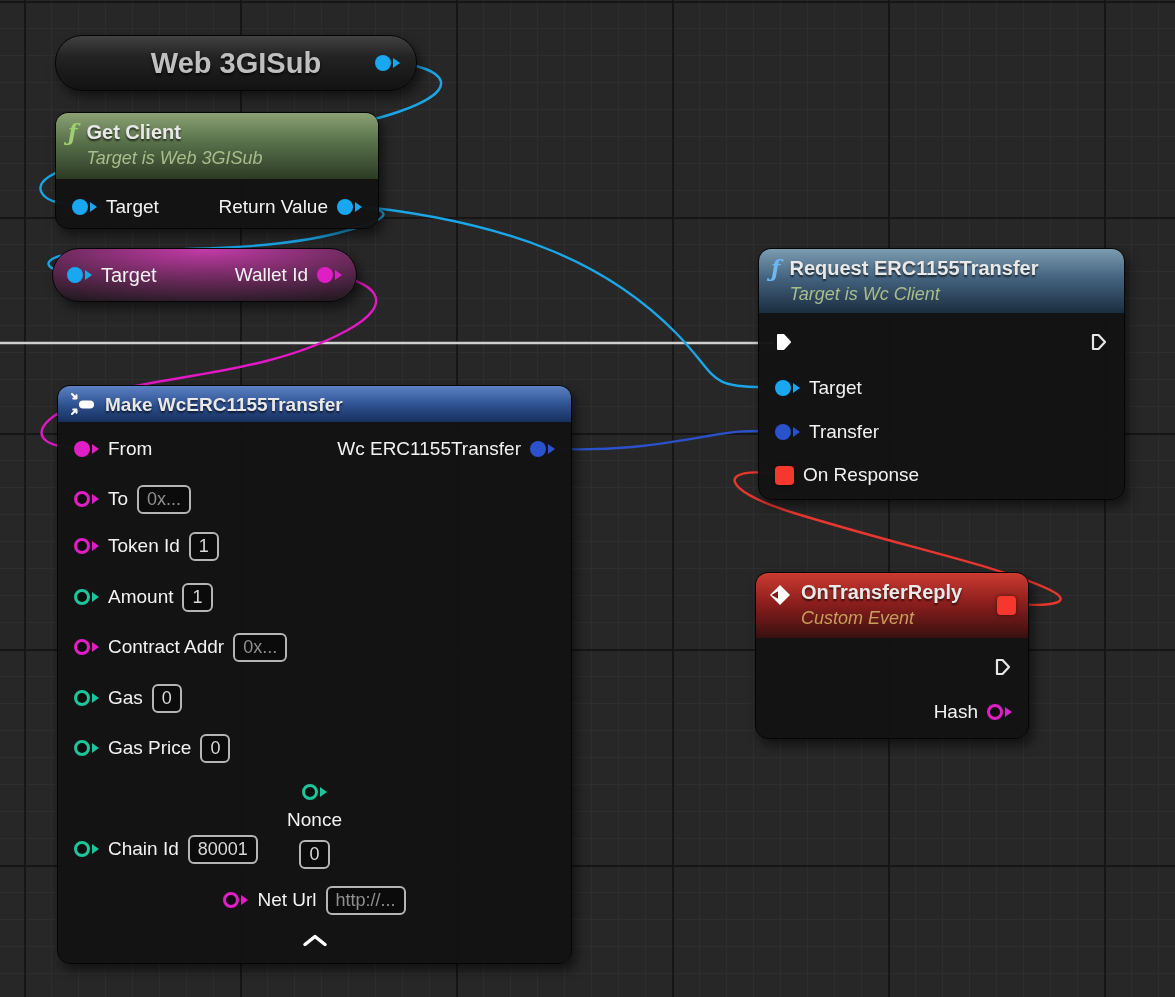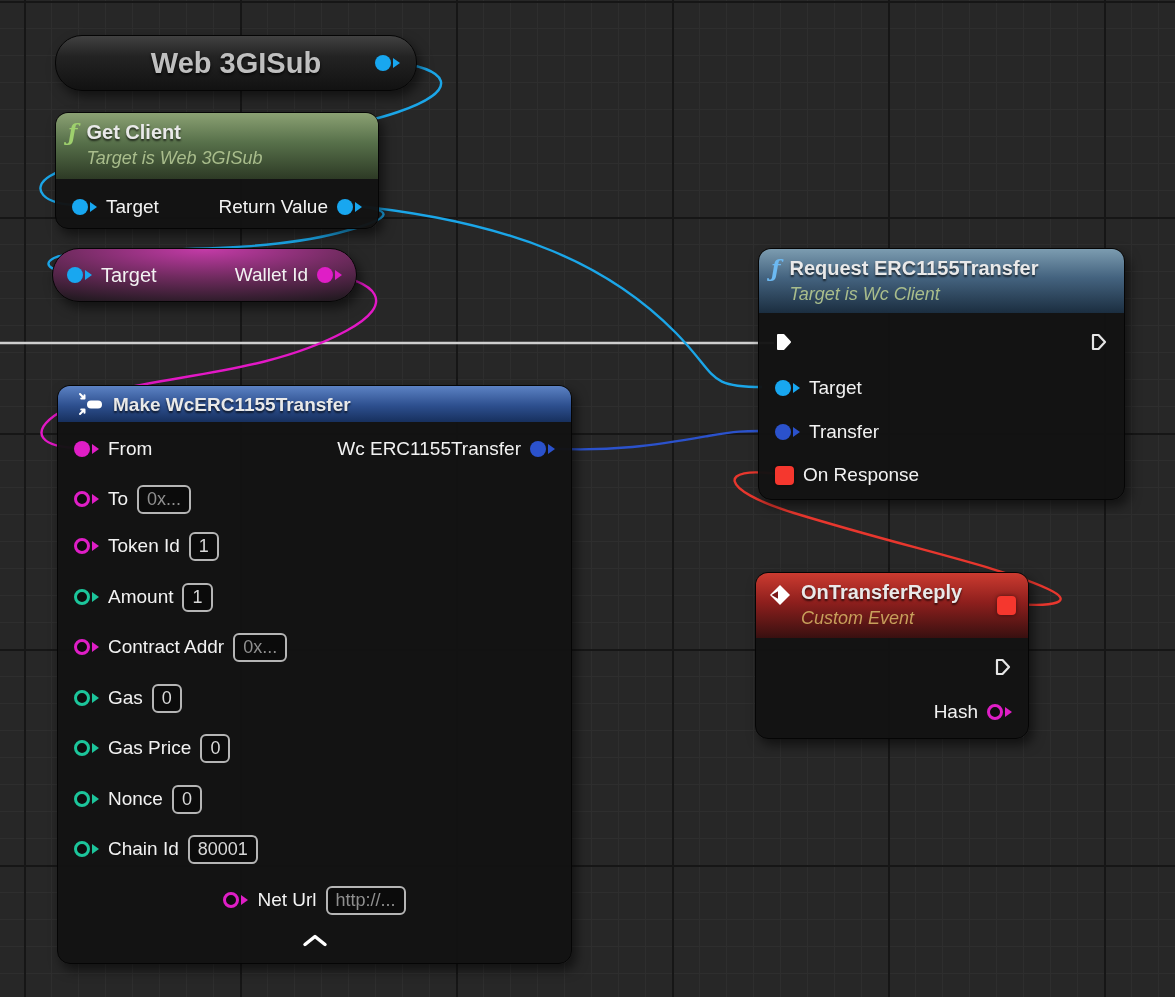--- a/index.html
+++ b/index.html
@@ -23,21 +23,21 @@
   .pill{border-radius:27px;display:flex;align-items:center;justify-content:center;}
   .pill-var{background:linear-gradient(180deg,#414141 0%,#232323 38%,#121212 100%);}
   .pill-wallet{background:radial-gradient(130% 150% at 50% 0%,#c43ba8 0%,#712b60 36%,#241a22 72%,#141414 100%);}
   .vtitle{font-size:29px;font-weight:700;color:#bfbfbf;text-shadow:0 2px 3px rgba(0,0,0,.8);}
   .hdr{position:absolute;left:0;top:0;right:0;border-radius:12px 12px 0 0;
     display:flex;align-items:flex-start;padding:6px 12px 0 12px;box-sizing:border-box;gap:9px;}
   .hdr-green{background:linear-gradient(180deg,#8ba173 0%,#57704a 45%,#2d3a25 100%);}
   .hdr-steel{background:linear-gradient(180deg,#7c9cb0 0%,#44637f 45%,#1b2e40 100%);}
   .hdr-red{background:linear-gradient(180deg,#cc3b30 0%,#8e1f1d 45%,#381010 100%);}
   .hdr-make{background:linear-gradient(180deg,#5c82c4 0%,#2d4f8e 55%,#17305e 100%);
-    align-items:center;padding:0 20px;}
+    align-items:center;padding:0 12px;}
   .ntitle{font-size:20px;font-weight:700;color:#e9e9e9;text-shadow:0 2px 2px rgba(0,0,0,.65);line-height:27px;}
   .nsub{font-size:18px;font-style:italic;line-height:24px;}
   .sub-green{color:#a9bd8c;}
   .sub-tan{color:#c79f5b;}
   .fnicon{font-family:"DejaVu Serif", serif;font-style:italic;font-weight:700;font-size:22px;line-height:26px;}
   .fn-green{color:#9ed06d;}
   .fn-blue{color:#6cb9f2;}
   .hcol{display:flex;flex-direction:column;}
   .row{position:absolute;left:16px;right:16px;height:30px;display:flex;align-items:center;gap:9px;}
   .row.out{justify-content:flex-end;}
@@ -195,21 +195,21 @@
 
     <div class="row" style="top:347px;">
       <span class="pin p-int">
           <span class="dot hollow"></span>
           <span class="wedge"></span>
         </span>
       <span class="plabel">Gas Price</span>
       <span class="field lit">0</span>
     </div>
 
-    <div class="row" style="top:398px;">
+    <div class="row" style="top:398px;flex-direction:column;">
       <span class="pin p-int">
           <span class="dot hollow"></span>
           <span class="wedge"></span>
         </span>
       <span class="plabel">Nonce</span>
       <span class="field lit">0</span>
     </div>
 
     <div class="row" style="top:448px;">
       <span class="pin p-int">

